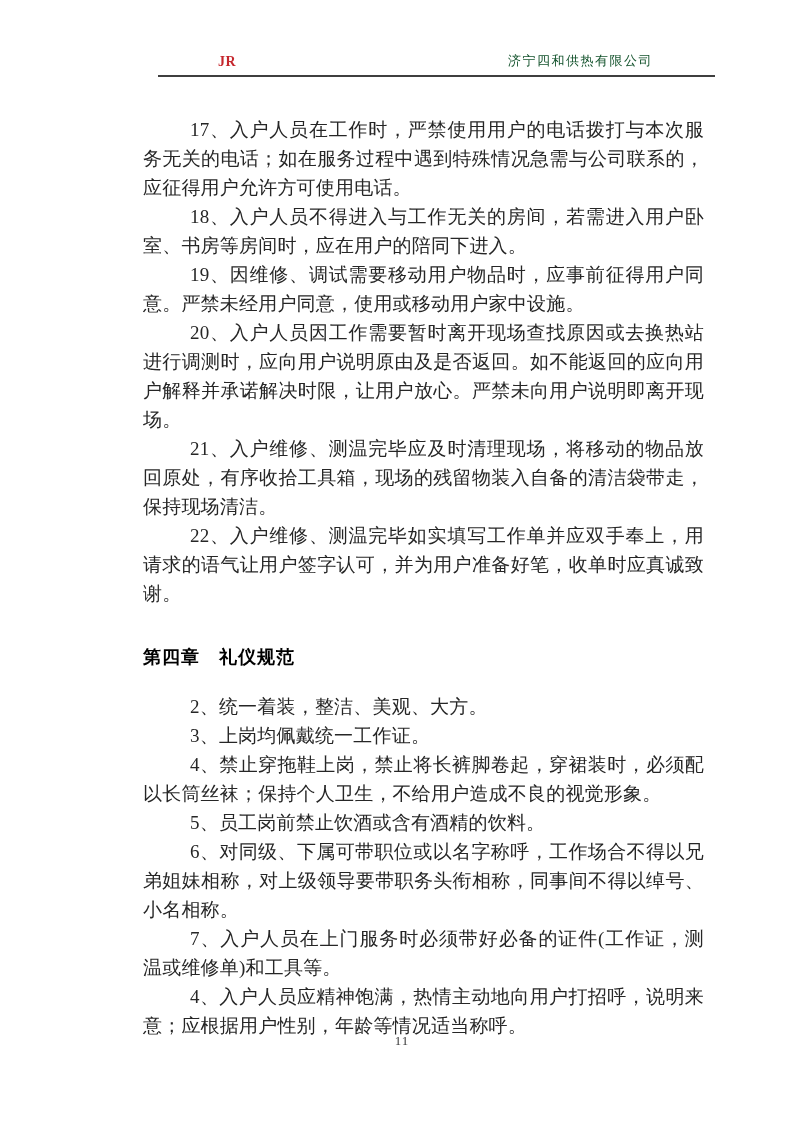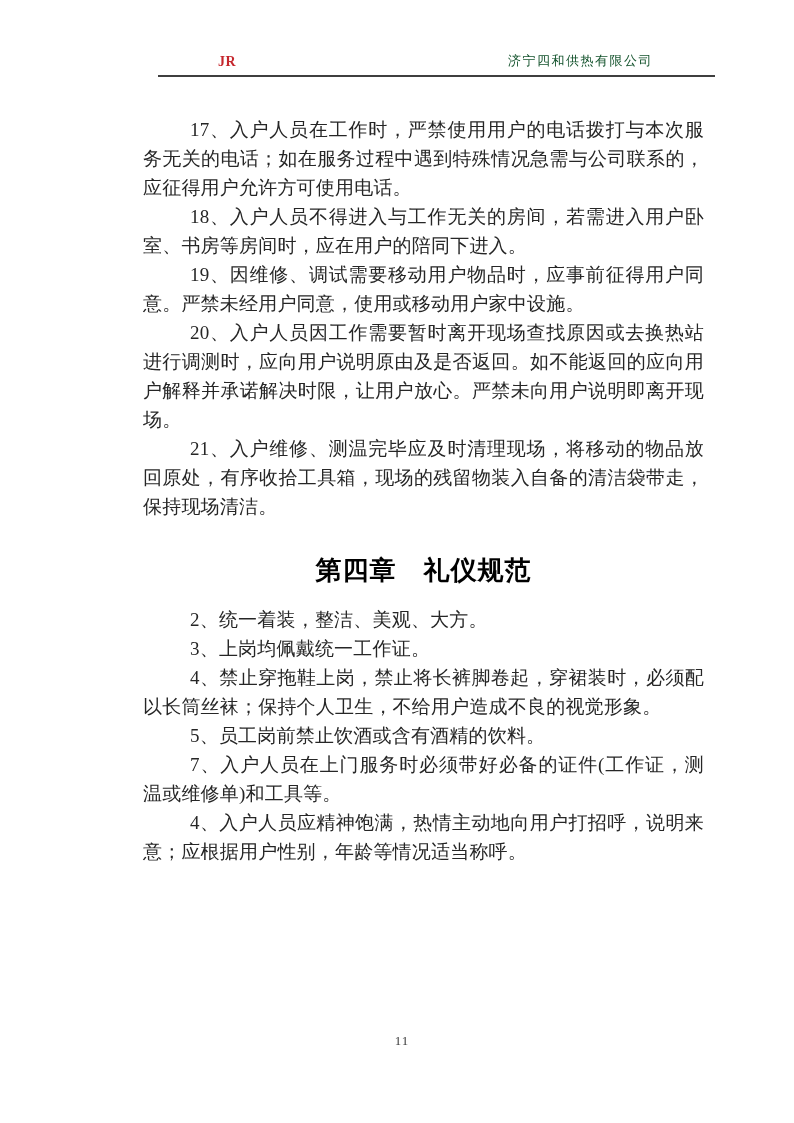--- a/index.html
+++ b/index.html
@@ -49,25 +49,24 @@
       font-size: 19px;
       line-height: 29px;
       color: #262626;
       text-align: justify;
       text-indent: 47px;
       letter-spacing: 0.2px;
     }
     h1.chapter {
       margin: 36px 0 21px 0;
       font-family: "Liberation Sans", "DejaVu Sans", sans-serif;
-      font-size: 26px;
+      font-size: 18px;
       line-height: 27px;
       font-weight: 700;
       color: #000000;
-      text-align: center;
       letter-spacing: 1px;
     }
     
     .footer {
       position: absolute;
       top: 1031px;
       left: 0;
       width: 100%;
       text-align: center;
     }
@@ -89,27 +88,29 @@
     </div>
   </header>
 
   <main class="doc-body">
 
     <p>17、入户人员在工作时，严禁使用用户的电话拨打与本次服务无关的电话；如在服务过程中遇到特殊情况急需与公司联系的，应征得用户允许方可使用电话。</p>
     <p>18、入户人员不得进入与工作无关的房间，若需进入用户卧室、书房等房间时，应在用户的陪同下进入。</p>
     <p>19、因维修、调试需要移动用户物品时，应事前征得用户同意。严禁未经用户同意，使用或移动用户家中设施。</p>
     <p>20、入户人员因工作需要暂时离开现场查找原因或去换热站进行调测时，应向用户说明原由及是否返回。如不能返回的应向用户解释并承诺解决时限，让用户放心。严禁未向用户说明即离开现场。</p>
     <p>21、入户维修、测温完毕应及时清理现场，将移动的物品放回原处，有序收拾工具箱，现场的残留物装入自备的清洁袋带走，保持现场清洁。</p>
+    <p>22、入户维修、测温完毕如实填写工作单并应双手奉上，用请求的语气让用户签字认可，并为用户准备好笔，收单时应真诚致谢。</p>
 
     <h1 class="chapter">第四章　礼仪规范</h1>
 
     <p>2、统一着装，整洁、美观、大方。</p>
     <p>3、上岗均佩戴统一工作证。</p>
     <p>4、禁止穿拖鞋上岗，禁止将长裤脚卷起，穿裙装时，必须配以长筒丝袜；保持个人卫生，不给用户造成不良的视觉形象。</p>
     <p>5、员工岗前禁止饮酒或含有酒精的饮料。</p>
+    <p>6、对同级、下属可带职位或以名字称呼，工作场合不得以兄弟姐妹相称，对上级领导要带职务头衔相称，同事间不得以绰号、小名相称。</p>
     <p>7、入户人员在上门服务时必须带好必备的证件(工作证，测温或维修单)和工具等。</p>
     <p>4、入户人员应精神饱满，热情主动地向用户打招呼，说明来意；应根据用户性别，年龄等情况适当称呼。</p>
 
   </main>
 
   <footer class="footer">
     <span class="page-number">11</span>
   </footer>
 
 </div>

